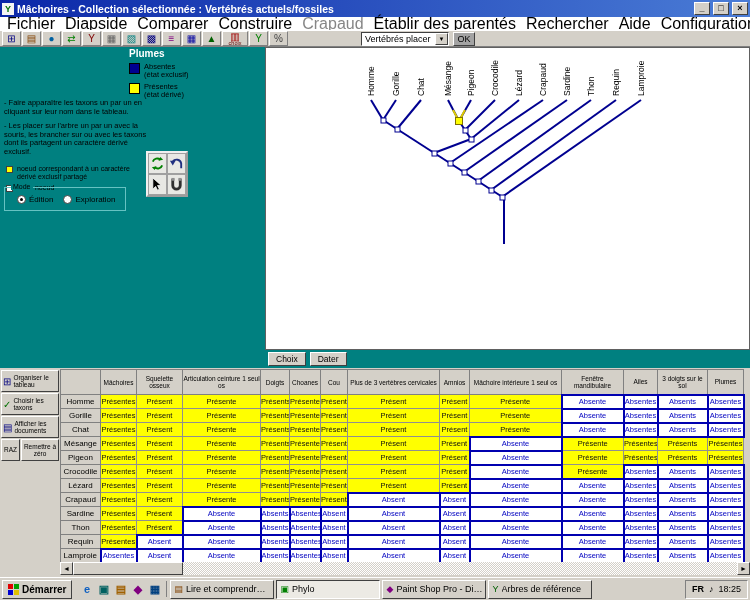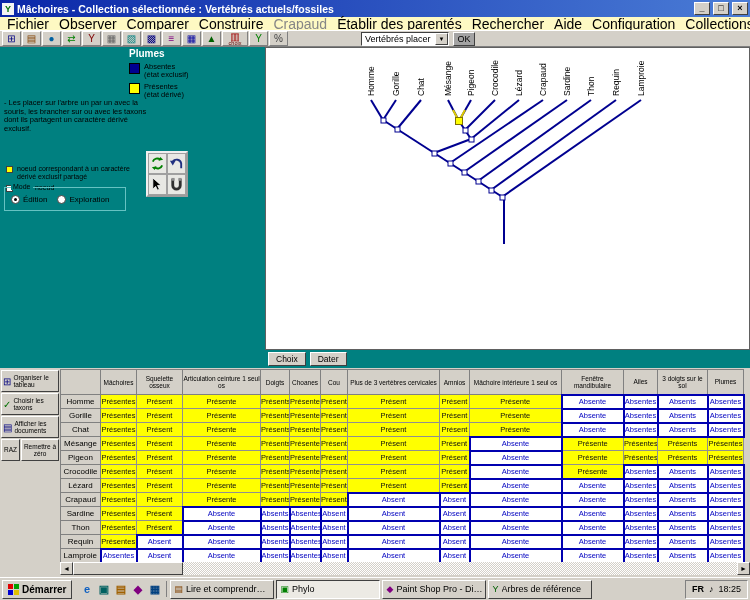--- a/index.html
+++ b/index.html
@@ -5,21 +5,21 @@
 *{margin:0;padding:0;box-sizing:border-box}
 html,body{width:750px;height:600px}
 body{position:relative;font-family:"Liberation Sans",sans-serif;background:#d4d0c8;overflow:hidden;font-size:11px;color:#000}
 .abs{position:absolute}
 
 #titlebar{left:0;top:0;width:750px;height:17px;background:linear-gradient(to right,#0b27a8,#4a7cd6);display:flex;align-items:center;padding:1px 2px;gap:3px}
 #app-icon{width:12px;height:12px;background:#f4f4f4;color:#007000;font-size:9px;font-weight:bold;text-align:center;line-height:12px;flex:none}
 #win-title{color:#fff;font-size:10.5px;font-weight:bold;flex:1;white-space:nowrap;overflow:hidden}
 .winbtn{width:16px;height:13px;background:#d4d0c8;border:1px solid;border-color:#ffffff #404040 #404040 #ffffff;font-size:9px;line-height:10px;text-align:center;font-weight:bold;flex:none}
 
-#menubar{left:0;top:17px;width:750px;height:13px;background:#fef9c3;display:flex;align-items:center;font-size:14px;padding-left:2px}
+#menubar{left:0;top:17px;width:750px;height:13px;background:#ffffff;display:flex;align-items:center;font-size:16px;padding-left:2px}
 .menu-item{padding:0 5px;white-space:nowrap}
 .menu-item.disabled{color:#868686}
 
 #toolbar{left:0;top:30px;width:750px;height:17px;background:#d4d0c8;border-top:1px solid #fff;border-bottom:1px solid #808080;display:flex;align-items:center;padding:0 2px;gap:1px}
 .tb-btn{width:19px;height:15px;border:1px solid;border-color:#fff #808080 #808080 #fff;background:#d4d0c8;display:flex;flex-direction:column;align-items:center;justify-content:center;flex:none}
 .tb-btn.cap{width:26px}
 .tb-glyph{font-size:10px;line-height:9px}
 .tb-cap{font-size:5.5px;line-height:5px;color:#600000}
 #collection-select{margin-left:72px;width:88px;height:14px;background:#fff;border:1px solid;border-color:#404040 #fff #fff #404040;display:flex;align-items:center;font-size:9px;padding-left:3px;flex:none}
 #dd-arrow{margin-left:auto;width:13px;height:12px;background:#d4d0c8;border:1px solid;border-color:#fff #404040 #404040 #fff;font-size:6px;text-align:center;line-height:11px}
@@ -34,21 +34,21 @@
 .sw-absent{background:#000090}
 .sw-present{background:#ffff00}
 .legend-lbl{font-size:7.5px;line-height:8px;color:#000}
 #instructions{position:absolute;left:4px;top:52px;width:152px;font-size:7.5px;line-height:8.5px;color:#000}
 .instr{margin-bottom:6px}
 #node-legend{position:absolute;left:6px;top:118px;width:138px}
 .nl-row{display:flex;gap:4px;margin-bottom:4px;font-size:7px;line-height:7.5px;color:#000}
 .nl-sw{width:7px;height:7px;border:1px solid #404040;flex:none;margin-top:1px}
 .nl-sw.yellow{background:#ffff00}
 .nl-sw.white{background:#fff}
-#mode-box{position:absolute;left:4px;top:140px;width:122px;height:24px;border:1px solid #66c2c2;display:flex;align-items:center;gap:10px;padding-left:6px}
+#mode-box{position:absolute;left:4px;top:140px;width:122px;height:24px;border:1px solid #66c2c2;display:flex;align-items:center;gap:10px;padding-left:12px}
 #mode-label{position:absolute;top:-5px;left:6px;background:#008080;font-size:7px;padding:0 2px}
 .mode-opt{display:flex;align-items:center;gap:3px;font-size:8px}
 .radio{width:9px;height:9px;border-radius:50%;background:#fff;border:1px solid #404040;display:inline-block;position:relative;flex:none}
 .radio.sel::after{content:"";position:absolute;left:2px;top:2px;width:3px;height:3px;border-radius:50%;background:#000}
 #tool-palette{position:absolute;left:146px;top:104px;width:42px;height:46px;background:#d4d0c8;border:2px outset #f0f0f0;display:grid;grid-template-columns:1fr 1fr;grid-template-rows:1fr 1fr}
 .tp-cell{display:flex;align-items:center;justify-content:center;border:1px solid #a0a0a0;background:#e8e8e4}
 
 #tree-canvas{left:265px;top:47px;width:485px;height:303px;background:#fff;border:1px solid #606060}
 .taxon-label{font-size:8.5px;fill:#000;font-family:"Liberation Sans",sans-serif}
 #tree-strip{left:265px;top:350px;width:485px;height:18px;background:#008080;display:flex;gap:4px;padding:2px 0 0 3px}
@@ -96,21 +96,21 @@
 <div class="abs" id="titlebar">
   <span id="app-icon">Y</span>
   <span id="win-title">Mâchoires - Collection sélectionnée : Vertébrés actuels/fossiles</span>
   <span class="winbtn">_</span>
   <span class="winbtn">□</span>
   <span class="winbtn">×</span>
 </div>
 
 <div class="abs" id="menubar">
     <span class="menu-item">Fichier</span>
-    <span class="menu-item">Observer</span>
+    <span class="menu-item">Diapside</span>
     <span class="menu-item">Comparer</span>
     <span class="menu-item">Construire</span>
     <span class="menu-item disabled">Crapaud</span>
     <span class="menu-item">Établir des parentés</span>
     <span class="menu-item">Rechercher</span>
     <span class="menu-item">Aide</span>
     <span class="menu-item">Configuration</span>
     <span class="menu-item">Collections</span>
   </div>
 
@@ -181,20 +181,21 @@
     <div class="legend-row">
       <span class="swatch sw-present"></span>
       <span class="legend-lbl">
         <span>Présentes</span><br>
         <span>(état dérivé)</span>
       </span>
     </div>
   </div>
 
   <div id="instructions">
+    <div class="instr">- Faire apparaître les taxons un par un en cliquant sur leur nom dans le tableau.</div>
     <div class="instr">- Les placer sur l'arbre un par un avec la souris, les brancher sur ou avec les taxons dont ils partagent un caractère dérivé exclusif.</div>
   </div>
 
   <div id="node-legend">
     <div class="nl-row">
       <span class="nl-sw yellow"></span>
       <span>noeud correspondant à un caractère dérivé exclusif partagé</span>
     </div>
     <div class="nl-row">
       <span class="nl-sw white"></span>

